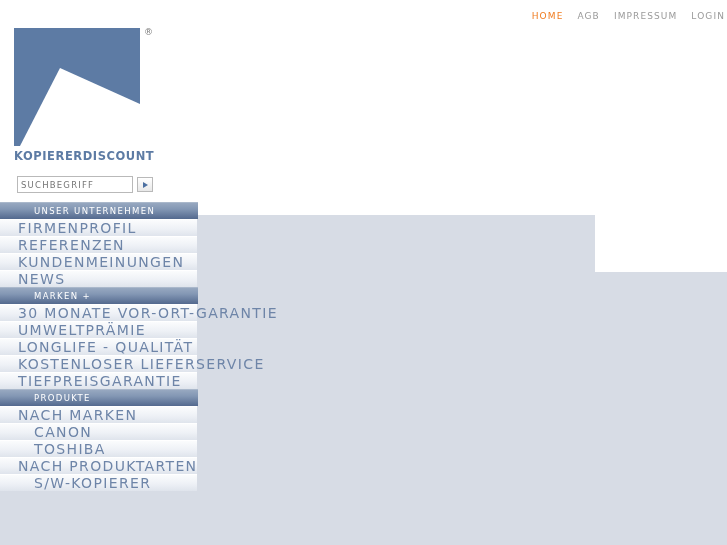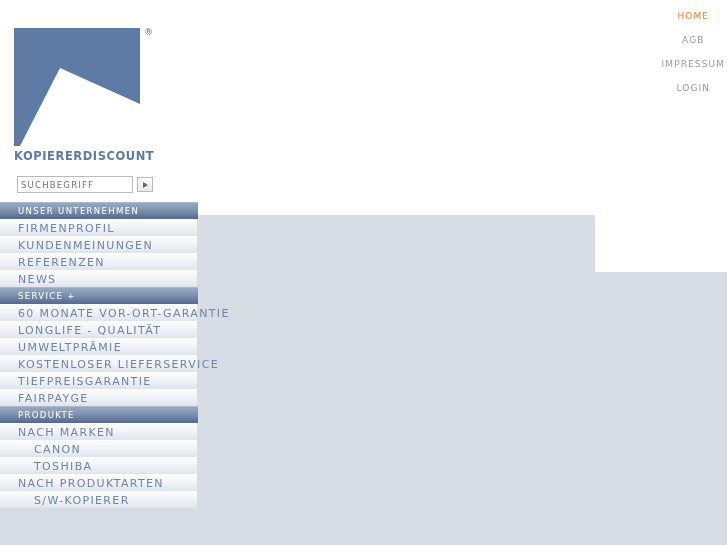--- a/index.html
+++ b/index.html
@@ -16,21 +16,20 @@
   }
 
   
   #topnav {
     position: absolute;
     top: 11px;
     right: 2px;
     display: flex;
     gap: 14px;
     align-items: center;
-    flex-direction: column;
   }
   .topnav-link {
     font-size: 9px;
     letter-spacing: 1.1px;
     color: #9a9a9a;
     text-decoration: none;
     font-family: "DejaVu Sans", "Liberation Sans", sans-serif;
     white-space: nowrap;
   }
   .topnav-link.active { color: #f07d22; }
@@ -148,39 +147,39 @@
     width: 198px;
     height: 17px;
     box-sizing: border-box;
     background: linear-gradient(to bottom, #97a8c0 0%, #8397b4 38%, #53698e 100%);
     border-top: 1px solid #aab8cb;
     display: flex;
     align-items: center;
     cursor: pointer;
   }
   .nav-header span {
-    padding-left: 18px;
+    padding-left: 34px;
     font-size: 8.5px;
     letter-spacing: 1.35px;
     color: #ffffff;
     white-space: nowrap;
   }
   .nav-item {
     width: 197px;
     height: 17px;
     box-sizing: border-box;
     background: linear-gradient(to bottom, #fbfcfd 0%, #eef1f6 55%, #dfe4ec 100%);
     border-top: 1px solid #ffffff;
     display: flex;
     align-items: center;
     cursor: pointer;
   }
   .nav-item span {
     padding-left: 18px;
-    font-size: 11px;
+    font-size: 14px;
     letter-spacing: 1.35px;
     color: #6e85a8;
     white-space: nowrap;
   }
   .nav-item.sub span { padding-left: 34px; }
 </style>
 </head>
 <body>
 
 <div id="topnav">
@@ -214,48 +213,45 @@
 <div id="right-panel"></div>
 
 <div id="sidebar">
     <div class="nav-header">
       <span>UNSER UNTERNEHMEN</span>
     </div>
     <div class="nav-item">
       <span>FIRMENPROFIL</span>
     </div>
     <div class="nav-item">
+      <span>REFERENZEN</span>
+    </div>
+    <div class="nav-item">
       <span>KUNDENMEINUNGEN</span>
     </div>
     <div class="nav-item">
-      <span>REFERENZEN</span>
-    </div>
-    <div class="nav-item">
       <span>NEWS</span>
     </div>
     <div class="nav-header">
-      <span>SERVICE +</span>
-    </div>
-    <div class="nav-item">
-      <span>60 MONATE VOR-ORT-GARANTIE</span>
+      <span>MARKEN +</span>
+    </div>
+    <div class="nav-item">
+      <span>30 MONATE VOR-ORT-GARANTIE</span>
+    </div>
+    <div class="nav-item">
+      <span>UMWELTPRÄMIE</span>
     </div>
     <div class="nav-item">
       <span>LONGLIFE - QUALITÄT</span>
     </div>
     <div class="nav-item">
-      <span>UMWELTPRÄMIE</span>
-    </div>
-    <div class="nav-item">
       <span>KOSTENLOSER LIEFERSERVICE</span>
     </div>
     <div class="nav-item">
       <span>TIEFPREISGARANTIE</span>
-    </div>
-    <div class="nav-item">
-      <span>FAIRPAYGE</span>
     </div>
     <div class="nav-header">
       <span>PRODUKTE</span>
     </div>
     <div class="nav-item">
       <span>NACH MARKEN</span>
     </div>
     <div class="nav-item sub">
       <span>CANON</span>
     </div>

